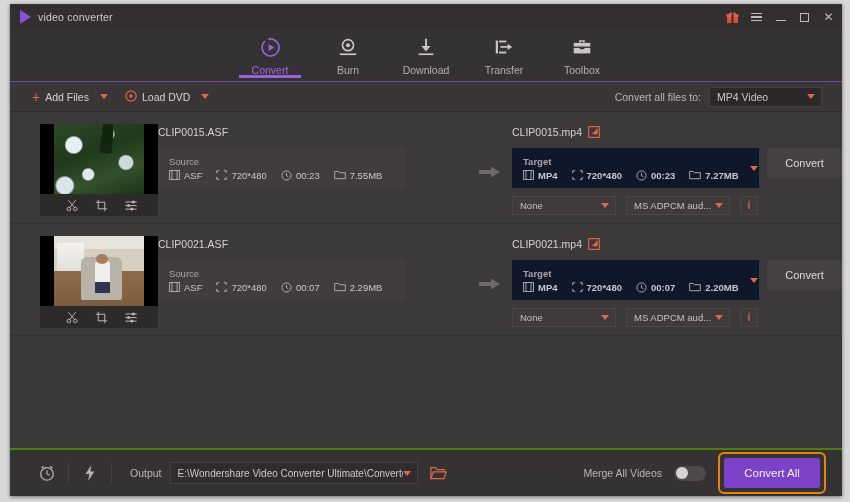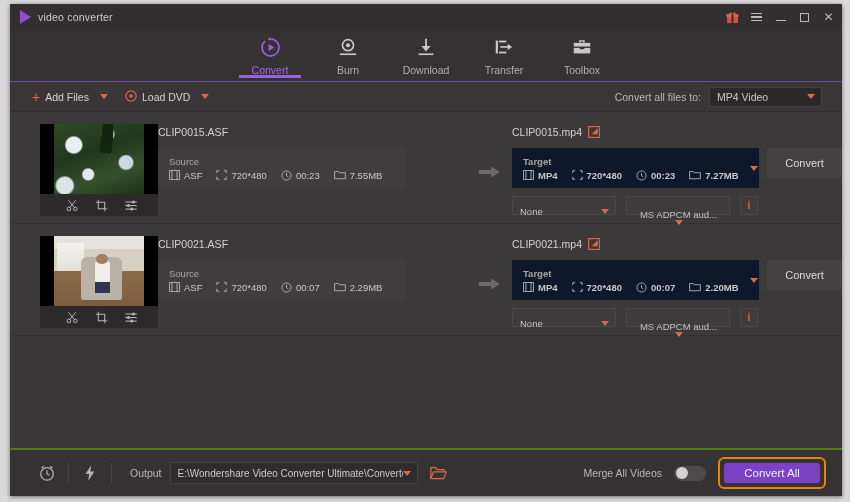--- a/index.html
+++ b/index.html
@@ -184,25 +184,25 @@
   .tcaret { cursor: pointer; }
   .convert-btn {
     margin-left: 8px; width: 96px; height: 30px; background: #454143;
     display: flex; align-items: center; justify-content: center;
     font-size: 11px; color: #ddd8da; cursor: pointer;
   }
   .sub-row { display: flex; align-items: center; gap: 10px; margin-top: 8px; }
   .mini-sel {
     height: 19px; background: #3f3b3d; border: 1px solid #4b4749;
     display: flex; align-items: center; justify-content: space-between;
-    padding: 12px 6px 0 7px; cursor: pointer;
+    padding: 0 6px 0 7px; cursor: pointer;
   }
   .mini-sel span { font-size: 9.5px; color: #c6c1c3; }
   .sel-a { width: 104px; }
-  .sel-b { width: 104px; flex-direction: column; }
+  .sel-b { width: 104px; }
   .info-btn {
     width: 18px; height: 19px; background: #3f3b3d; border: 1px solid #4b4749;
     display: flex; align-items: center; justify-content: center;
     color: #e0674d; font-size: 10px; font-weight: 700; cursor: pointer;
   }
 
   
   .bottombar {
     height: 48px; background: #353234; flex: none;
     display: flex; align-items: center; position: relative;
@@ -226,21 +226,21 @@
     position: relative; cursor: pointer;
   }
   .toggle .knob {
     position: absolute; left: 1.5px; top: 1.5px; width: 12px; height: 12px;
     background: #d7d2d4; border-radius: 50%;
   }
   .cvt-all-wrap {
     padding: 4px; border: 2px solid #e8820c; border-radius: 6px;
   }
   .cvt-all {
-    width: 96px; height: 20px; background: #7b42c8; border-radius: 3px;
+    width: 96px; height: 30px; background: #7b42c8; border-radius: 3px;
     display: flex; align-items: center; justify-content: center;
     font-size: 11.5px; color: #f3eef8; cursor: pointer;
   }
 </style>
 </head>
 <body>
 
 <div class="app">
 
   <div class="titlebar">

